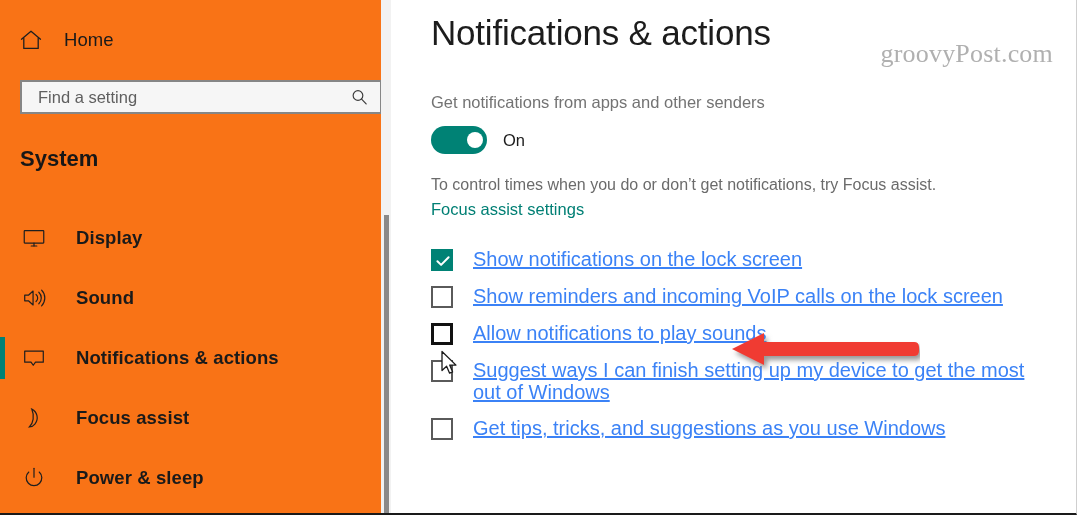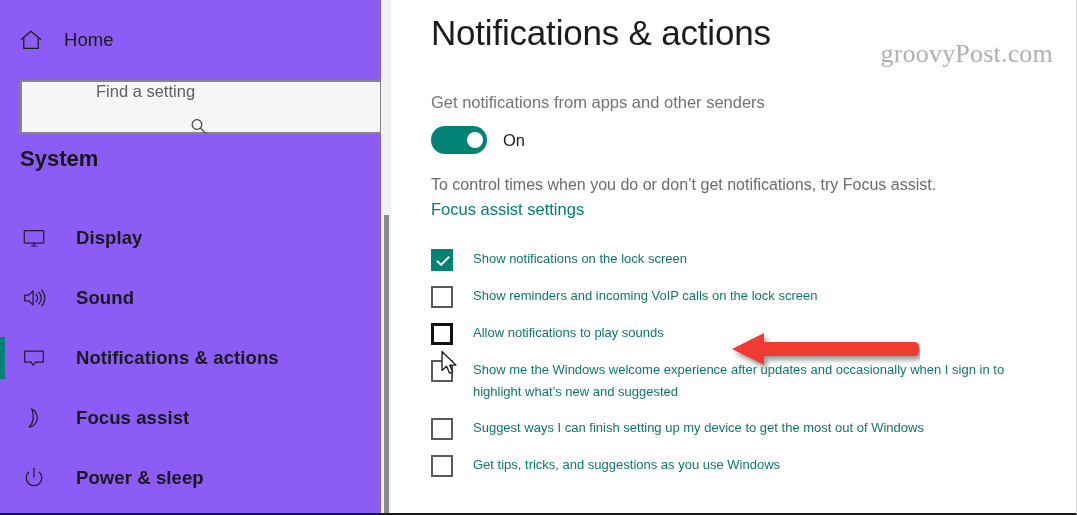--- a/index.html
+++ b/index.html
@@ -23,21 +23,21 @@
     border-bottom: 2px solid #1a1a1a;
     border-right: 1px solid #cfcfcf;
   }
 
   
   .sidebar {
     position: absolute;
     left: 0; top: 0;
     width: 391px;
     height: 515px;
-    background: #8b5cf6;
+    background: #f97316;
     box-sizing: border-box;
   }
   .sidebar-scrollbar-track {
     position: absolute;
     right: 0; top: 0;
     width: 10px;
     height: 515px;
     background: #f2f2f2;
   }
   .sidebar-scrollbar-thumb {
@@ -68,27 +68,26 @@
     font-size: 18.5px;
     color: #1a1a1a;
     letter-spacing: .1px;
   }
 
   .search-wrap {
     position: absolute;
     left: 20px;
     top: 80px;
     width: 362px;
-    height: 54px;
+    height: 34px;
     box-sizing: border-box;
     border: 2px solid #868686;
     background: #f6f6f6;
     display: flex;
     align-items: center;
-    flex-direction: column;
   }
   .search-input {
     flex: 1 1 auto;
     border: 0;
     outline: 0;
     background: transparent;
     font-family: "Liberation Sans", sans-serif;
     font-size: 16.5px;
     color: #2b2b2b;
     padding: 0 6px 0 16px;
@@ -260,23 +259,24 @@
     position: relative;
   }
   .cb.hovered { border-color: #111111; border-width: 3px; }
   .cb.checked {
     background: #008275;
     border-color: #008275;
   }
   .cb.checked svg { position: absolute; left: 1px; top: 1px; }
   .check-label {
     margin-left: 20px;
-    font-size: 13px;
+    font-size: 20px;
     line-height: 22px;
-    color: #0f766e;
+    color: #3b82f6;
+    text-decoration: underline;
   }
 
   
   .red-arrow {
     position: absolute;
     left: 730px;
     top: 330px;
     width: 190px;
     height: 44px;
     pointer-events: none;
@@ -415,24 +415,20 @@
       <div class="check-row">
         <span class="cb"></span>
         <span class="check-label">Show reminders and incoming VoIP calls on the lock screen</span>
       </div>
 
       <div class="check-row">
         <span class="cb hovered"></span>
         <span class="check-label">Allow notifications to play sounds</span>
       </div>
 
-      <div class="check-row">
-        <span class="cb"></span>
-        <span class="check-label">Show me the Windows welcome experience after updates and occasionally when I sign in to highlight what’s new and suggested</span>
-      </div>
 
       <div class="check-row">
         <span class="cb"></span>
         <span class="check-label">Suggest ways I can finish setting up my device to get the most out of Windows</span>
       </div>
 
       <div class="check-row">
         <span class="cb"></span>
         <span class="check-label">Get tips, tricks, and suggestions as you use Windows</span>
       </div>

